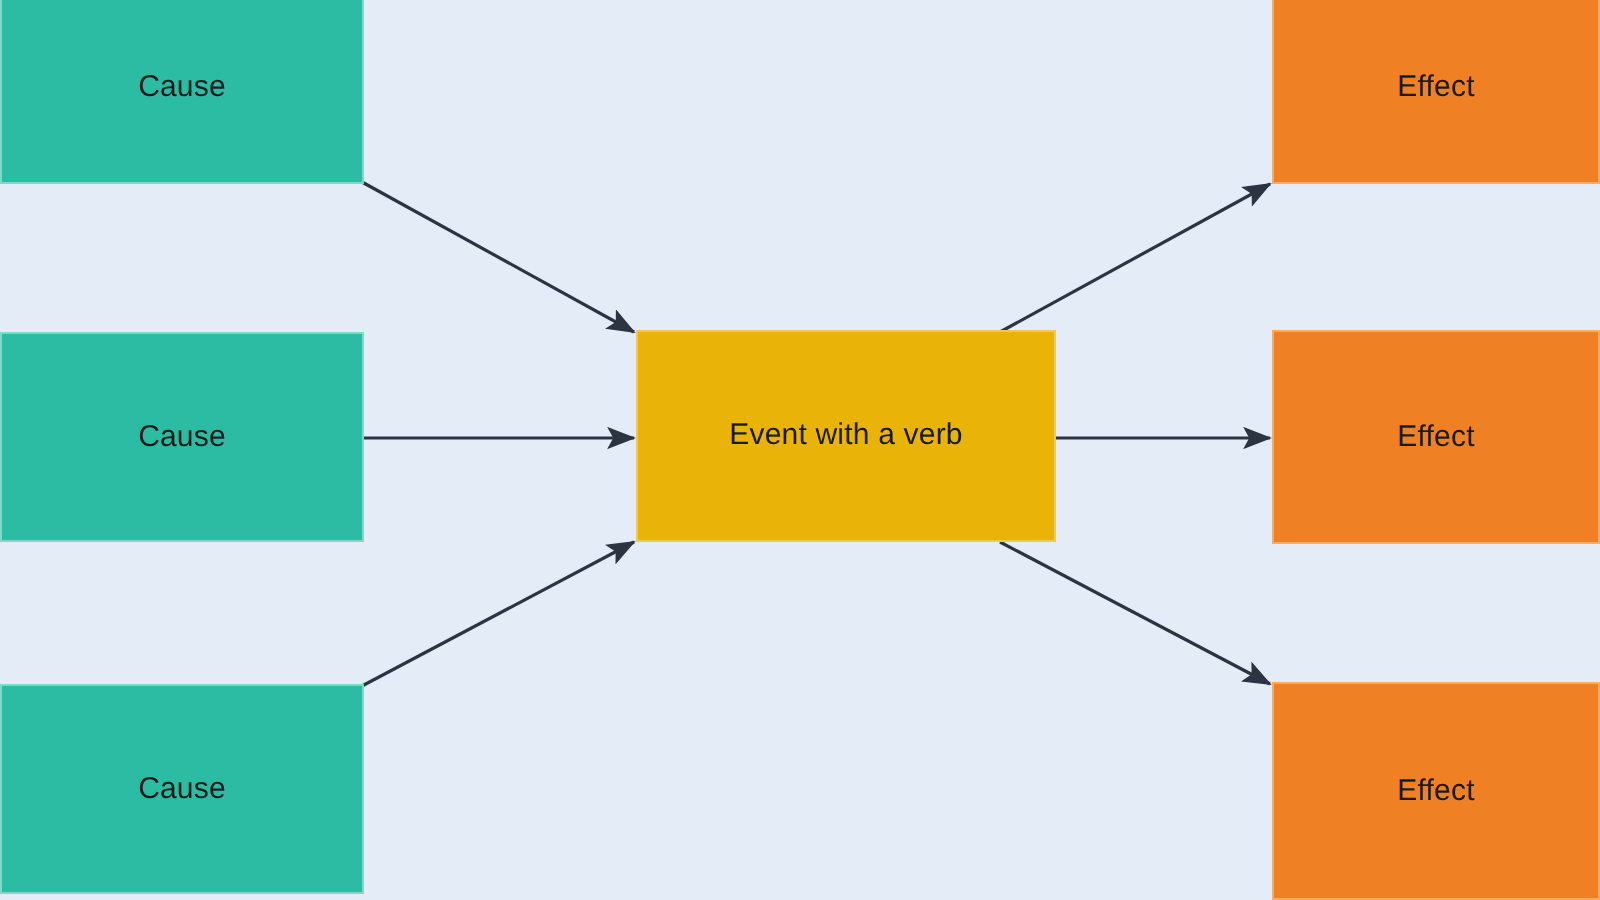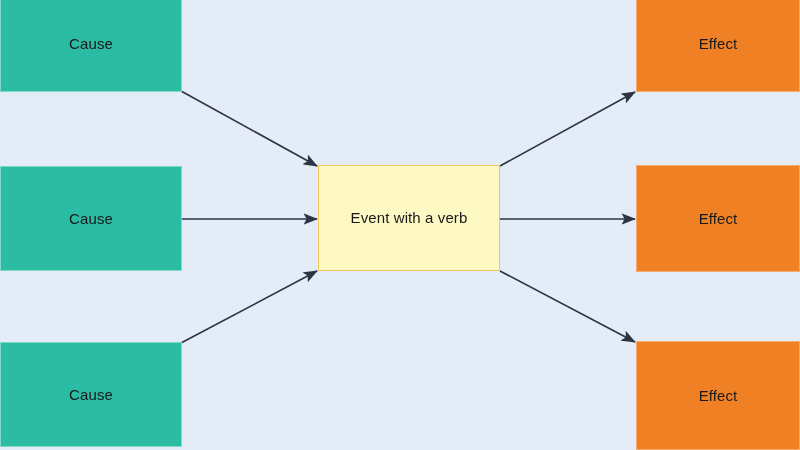--- a/index.html
+++ b/index.html
@@ -85,21 +85,21 @@
   </div>
 
   <div class="node cause-node" style="left: 0px; top: 166px; width: 182px; height: 105px; background: rgb(44, 188, 163);">
     <span class="node-label">Cause</span>
   </div>
 
   <div class="node cause-node" style="left: 0px; top: 342px; width: 182px; height: 105px; background: rgb(44, 188, 163);">
     <span class="node-label">Cause</span>
   </div>
 
-  <div class="node event-node" style="left: 318px; top: 165px; width: 182px; height: 106px; background: #fef9c3; text-align: right;">
+  <div class="node event-node" style="left: 318px; top: 165px; width: 210px; height: 106px; background: #eab308; text-align: right;">
     <span class="node-label">Event with a verb</span>
   </div>
 
   <div class="node effect-node" style="left: 636px; top: -5px; width: 164px; height: 97px; background: rgb(239, 128, 35);">
     <span class="node-label">Effect</span>
   </div>
 
   <div class="node effect-node" style="left: 636px; top: 165px; width: 164px; height: 107px; background: rgb(239, 128, 35);">
     <span class="node-label">Effect</span>
   </div>

